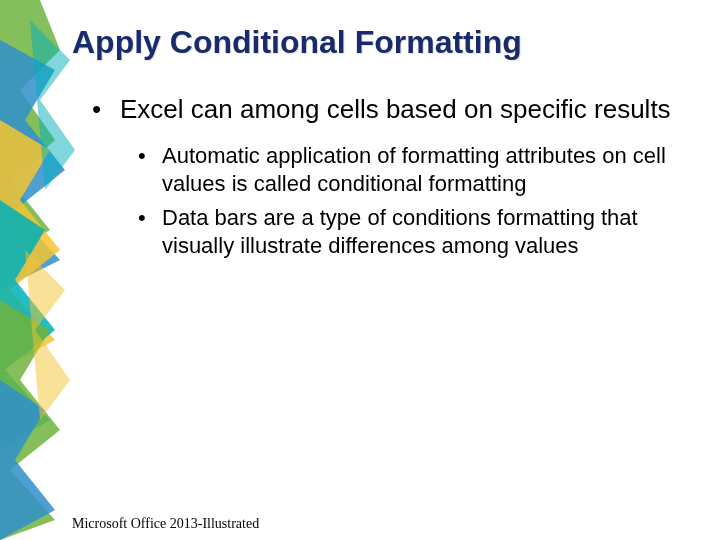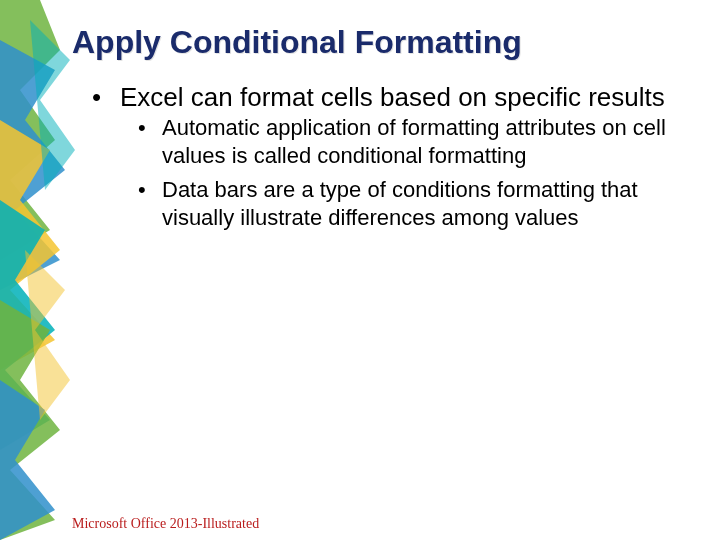--- a/index.html
+++ b/index.html
@@ -22,21 +22,21 @@
   .content {
     position: relative;
     z-index: 1;
     padding: 24px 40px 0 72px;
   }
   .title {
     font-size: 32px;
     font-weight: bold;
     color: #1a2b6b;
     text-shadow: 1px 1px 0 rgba(200,200,200,0.5);
-    margin-bottom: 20px;
+    margin-bottom: 32px;
   }
   .level1 {
     list-style: none;
     padding-left: 48px;
   }
   .level1 > li {
     position: relative;
     font-size: 26px;
     color: #000;
     line-height: 1.25;
@@ -46,20 +46,21 @@
     content: "•";
     position: absolute;
     left: -28px;
     top: 0;
     font-size: 26px;
     color: #000;
   }
   .level2 {
     list-style: none;
     padding-left: 42px;
+    margin-top: 16px;
   }
   .level2 > li {
     position: relative;
     font-size: 22px;
     color: #000;
     line-height: 1.28;
     margin-bottom: 6px;
   }
   .level2 > li::before {
     content: "•";
@@ -68,21 +69,21 @@
     top: 0;
     font-size: 22px;
     color: #000;
   }
   .footer {
     position: absolute;
     left: 72px;
     bottom: 8px;
     font-family: "Times New Roman", Times, serif;
     font-size: 14px;
-    color: #b91c1c;
+    color: #000000;
     z-index: 1;
   }
 </style>
 </head>
 <body>
 
 <svg class="decoration" viewBox="0 0 90 540" preserveAspectRatio="none">
   <rect x="0" y="0" width="18" height="540" fill="#ffffff"></rect>
   <polygon points="0,0 40,0 60,50 20,90 55,140 10,180 50,230 0,260" fill="#6FB43F" opacity="0.85"></polygon>
   <polygon points="0,40 55,70 25,120 65,170 15,210 60,260 0,290" fill="#2F8FCB" opacity="0.85"></polygon>
@@ -91,21 +92,21 @@
   <polygon points="0,300 50,330 20,380 60,430 10,470 55,520 0,540" fill="#6FB43F" opacity="0.85"></polygon>
   <polygon points="0,380 45,410 15,460 55,510 0,540" fill="#2F8FCB" opacity="0.85"></polygon>
   <polygon points="30,20 70,60 40,100 75,150 45,190" fill="#00B0B9" opacity="0.5"></polygon>
   <polygon points="25,250 65,290 35,330 70,380 40,420" fill="#F4C430" opacity="0.5"></polygon>
 </svg>
 
 <div class="content">
   <h1 class="title">Apply Conditional Formatting</h1>
   <ul class="level1">
     <li>
-      <span>Excel can format cells based on specific results</span>
+      <span>Excel can among cells based on specific results</span>
       <ul class="level2">
         <li><span>Automatic application of formatting attributes on cell values is called conditional formatting</span></li>
         <li><span>Data bars are a type of conditions formatting that visually illustrate differences among values</span></li>
       </ul>
     </li>
   </ul>
 </div>
 
 <div class="footer">Microsoft Office 2013-Illustrated</div>
 

